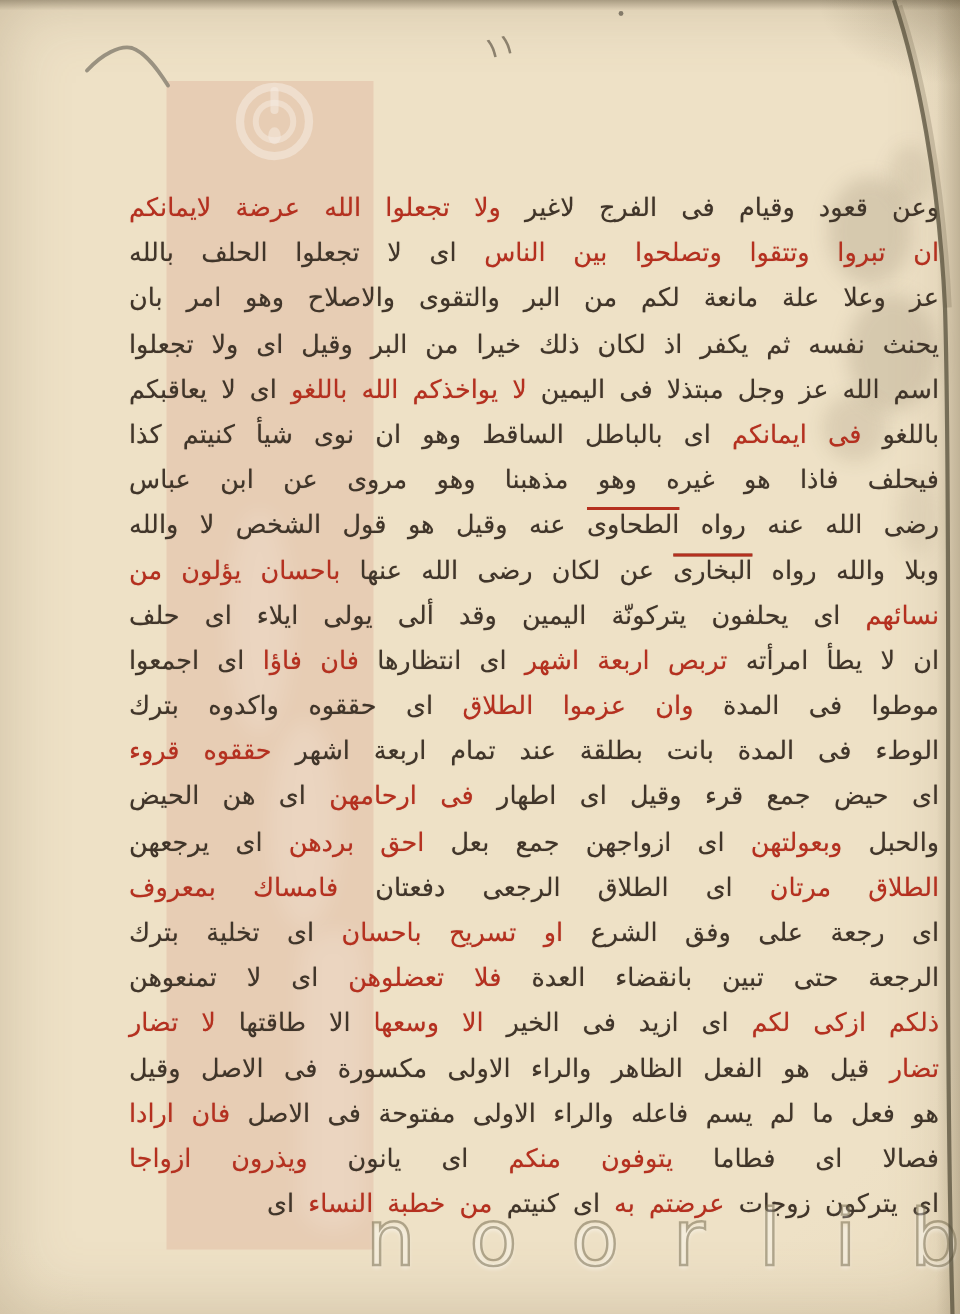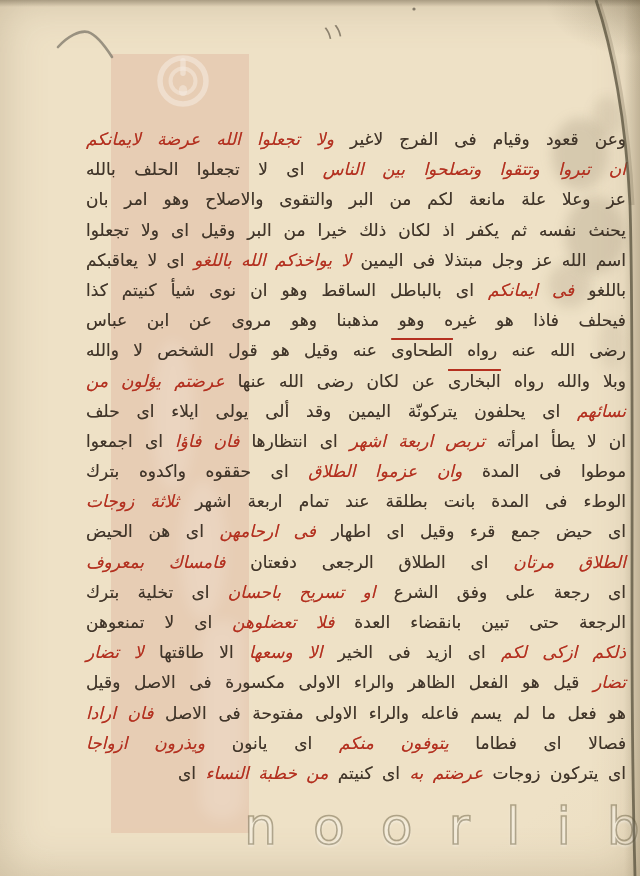--- a/index.html
+++ b/index.html
@@ -35,21 +35,21 @@
   
   .text-block{position:absolute;left:86px;top:124px;width:540px;}
   .mline{
     direction:rtl;unicode-bidi:isolate;
     height:30.2px;line-height:30.2px;font-size:17px;
     text-align:justify;text-align-last:justify;
     color:#40352a;white-space:normal;overflow:visible;
     text-shadow:0 0 .5px rgba(58,45,28,.55);
   }
   .mline.short{padding-left:92px;width:448px;}
-  .seg.red{color:#b5301f;text-shadow:0 0 .5px rgba(150,30,18,.5);font-style:italic;}
+  .seg.red{color:#b5301f;text-shadow:0 0 .5px rgba(150,30,18,.5);}
   .seg.black-overline{text-decoration:overline;text-decoration-color:#b5301f;
     text-decoration-thickness:1.5px;}
   
   .noor-wm{
     position:absolute;left:244px;top:796px;
     font-size:52px;font-weight:400;letter-spacing:36px;white-space:nowrap;
     color:rgba(238,225,195,.06);
     -webkit-text-stroke:1.6px rgba(104,95,64,.48);
     text-shadow:0 2px 3px rgba(255,255,255,.45);
   }
@@ -88,26 +88,27 @@
 
   <div class="text-block">
       <div class="mline"><span class="seg black">وعن قعود وقيام فى الفرج لاغير</span> <span class="seg red">ولا تجعلوا الله عرضة لايمانكم</span> </div>
       <div class="mline"><span class="seg red">ان تبروا وتتقوا وتصلحوا بين الناس</span> <span class="seg black">اى لا تجعلوا الحلف بالله</span> </div>
       <div class="mline"><span class="seg black">عز وعلا علة مانعة لكم من البر والتقوى والاصلاح وهو امر بان</span> </div>
       <div class="mline"><span class="seg black">يحنث نفسه ثم يكفر اذ لكان ذلك خيرا من البر وقيل اى ولا تجعلوا</span> </div>
       <div class="mline"><span class="seg black">اسم الله عز وجل مبتذلا فى اليمين</span> <span class="seg red">لا يواخذكم الله باللغو</span> <span class="seg black">اى لا يعاقبكم</span> </div>
       <div class="mline"><span class="seg black">باللغو</span> <span class="seg red">فى ايمانكم</span> <span class="seg black">اى بالباطل الساقط وهو ان نوى شيأ كنيتم كذا</span> </div>
       <div class="mline"><span class="seg black">فيحلف فاذا هو غيره وهو مذهبنا وهو مروى عن ابن عباس</span> </div>
       <div class="mline"><span class="seg black">رضى الله عنه رواه</span> <span class="seg black-overline">الطحاوى</span> <span class="seg black">عنه وقيل هو قول الشخص لا والله</span> </div>
-      <div class="mline"><span class="seg black">وبلا والله رواه</span> <span class="seg black-overline">البخارى</span> <span class="seg black">عن لكان رضى الله عنها</span> <span class="seg red">عرضتم يؤلون من</span> </div>
+      <div class="mline"><span class="seg black">وبلا والله رواه</span> <span class="seg black-overline">البخارى</span> <span class="seg black">عن لكان رضى الله عنها</span> <span class="seg red">باحسان يؤلون من</span> </div>
       <div class="mline"><span class="seg red">نسائهم</span> <span class="seg black">اى يحلفون يتركونّة اليمين وقد ألى يولى ايلاء اى حلف</span> </div>
       <div class="mline"><span class="seg black">ان لا يطأ امرأته</span> <span class="seg red">تربص اربعة اشهر</span> <span class="seg black">اى انتظارها</span> <span class="seg red">فان فاؤا</span> <span class="seg black">اى اجمعوا</span> </div>
       <div class="mline"><span class="seg black">موطوا فى المدة</span> <span class="seg red">وان عزموا الطلاق</span> <span class="seg black">اى حققوه واكدوه بترك</span> </div>
-      <div class="mline"><span class="seg black">الوطء فى المدة بانت بطلقة عند تمام اربعة اشهر</span> <span class="seg red">ثلاثة زوجات</span> </div>
+      <div class="mline"><span class="seg black">الوطء فى المدة بانت بطلقة عند تمام اربعة اشهر</span> <span class="seg red">حققوه قروء</span> </div>
       <div class="mline"><span class="seg black">اى حيض جمع قرء وقيل اى اطهار</span> <span class="seg red">فى ارحامهن</span> <span class="seg black">اى هن الحيض</span> </div>
+      <div class="mline"><span class="seg black">والحبل</span> <span class="seg red">وبعولتهن</span> <span class="seg black">اى ازواجهن جمع بعل</span> <span class="seg red">احق بردهن</span> <span class="seg black">اى يرجعهن</span> </div>
       <div class="mline"><span class="seg red">الطلاق مرتان</span> <span class="seg black">اى الطلاق الرجعى دفعتان</span> <span class="seg red">فامساك بمعروف</span> </div>
       <div class="mline"><span class="seg black">اى رجعة على وفق الشرع</span> <span class="seg red">او تسريح باحسان</span> <span class="seg black">اى تخلية بترك</span> </div>
       <div class="mline"><span class="seg black">الرجعة حتى تبين بانقضاء العدة</span> <span class="seg red">فلا تعضلوهن</span> <span class="seg black">اى لا تمنعوهن</span> </div>
       <div class="mline"><span class="seg red">ذلكم ازكى لكم</span> <span class="seg black">اى ازيد فى الخير</span> <span class="seg red">الا وسعها</span> <span class="seg black">الا طاقتها</span> <span class="seg red">لا تضار</span> </div>
       <div class="mline"><span class="seg red">تضار</span> <span class="seg black">قيل هو الفعل الظاهر والراء الاولى مكسورة فى الاصل وقيل</span> </div>
       <div class="mline"><span class="seg black">هو فعل ما لم يسم فاعله والراء الاولى مفتوحة فى الاصل</span> <span class="seg red">فان ارادا</span> </div>
       <div class="mline"><span class="seg black">فصالا اى فطاما</span> <span class="seg red">يتوفون منكم</span> <span class="seg black">اى يانون</span> <span class="seg red">ويذرون ازواجا</span> </div>
       <div class="mline short"><span class="seg black">اى يتركون زوجات</span> <span class="seg red">عرضتم به</span> <span class="seg black">اى كنيتم</span> <span class="seg red">من خطبة النساء</span> <span class="seg black">اى</span> </div>
     </div>
 

